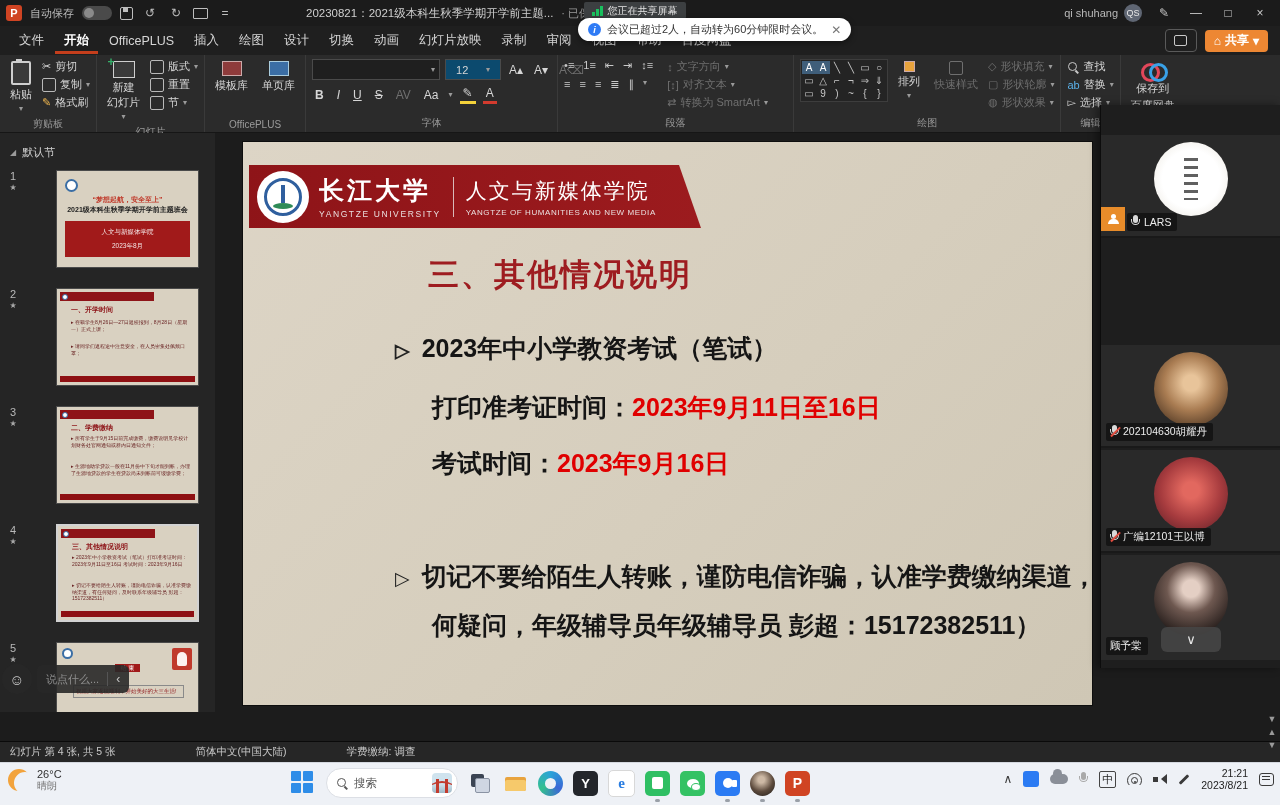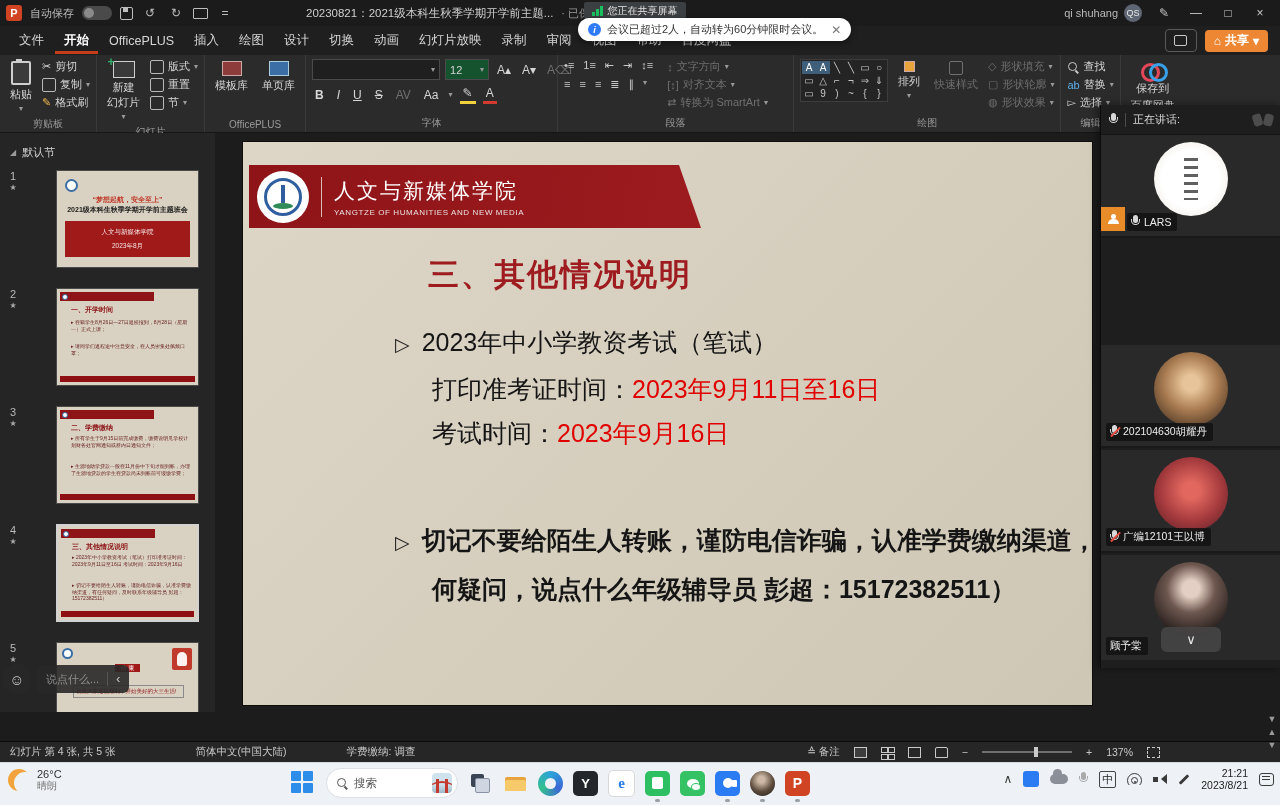--- a/index.html
+++ b/index.html
@@ -49,21 +49,21 @@
   .smallcol{display:flex;flex-direction:column;gap:3px;}
   .smallbtn{display:flex;align-items:center;gap:4px;color:#d6d6d6;font-size:11px;white-space:nowrap;}
   .dim{color:#6f6f6f !important;}
   .icbox{width:12px;height:12px;border:1.5px solid #b9b9b9;border-radius:2px;display:inline-block;}
   .clip{width:16px;height:20px;border:2px solid #cfcfcf;border-radius:2px;position:relative;background:#3a3a3a;}
   .clip:after{content:"";position:absolute;left:3px;top:-4px;width:6px;height:4px;background:#cfcfcf;}
   .slideic{width:20px;height:15px;border:1.5px solid #cfcfcf;background:#3a3a3a;position:relative;}
   .slideic:after{content:"+";position:absolute;left:-6px;top:-7px;color:#35b06a;font-weight:bold;font-size:12px;}
   .caret{font-size:8px;color:#9a9a9a;}
   .fontcombo{width:118px;height:19px;background:#1f1f1f;border:1px solid #4a4a4a;display:flex;align-items:center;justify-content:flex-end;padding:0 4px;}
-  .sizecombo{width:34px;height:19px;background:#14532d;border:1px solid #4a4a4a;display:flex;align-items:center;justify-content:space-between;padding:0 4px;color:#d6d6d6;font-size:11px;}
+  .sizecombo{width:34px;height:19px;background:#0c4a6e;border:1px solid #4a4a4a;display:flex;align-items:center;justify-content:space-between;padding:0 10px;color:#d6d6d6;font-size:11px;}
   .fbtn{color:#d6d6d6;font-size:12px;padding:1px 3px;}
   .shapegrid{display:grid;grid-template-columns:repeat(6,14px);grid-auto-rows:13px;color:#c8c8c8;font-size:10px;line-height:13px;text-align:center;border:1px solid #3d3d3d;background:#242424;padding:1px;}
   .shapegrid span.sel{background:#3f5e7a;color:#fff;}
   .mini-orange{width:9px;height:9px;background:#e8a33d;display:inline-block;border:1px solid #caa;}
   .tmplred{width:18px;height:13px;background:#8e3b3b;border:1px solid #caa;}
   .tmplblue{width:18px;height:13px;background:#3b6ea5;border:1px solid #acd;}
   .findic{width:12px;height:12px;position:relative;display:inline-block;}
   .findic i{position:absolute;left:1px;top:1px;width:7px;height:7px;border:1.5px solid #c9c9c9;border-radius:50%;}
   .findic b{position:absolute;right:0;bottom:0;width:4px;height:1.5px;background:#c9c9c9;transform:rotate(45deg);}
   .baiduic{width:26px;height:18px;position:relative;}
@@ -100,21 +100,21 @@
   .ulogo b{position:absolute;left:24px;top:14px;width:4px;height:18px;background:#2f5f9e;}
   .ulogo u{position:absolute;left:16px;top:32px;width:20px;height:6px;background:#2e8b57;border-radius:50%;}
   .bannername{margin-left:10px;flex:none;}
   .bncn{color:#fff;font-size:25px;font-weight:bold;font-family:"Liberation Serif",serif;letter-spacing:3px;}
   .bnen{color:#eadfdf;font-size:8.5px;letter-spacing:1.6px;margin-top:2px;}
   .bndiv{width:1px;height:40px;background:#d9b9b9;margin:0 12px;flex:none;}
   .colcn{color:#fff;font-size:21px;font-family:"Liberation Serif",serif;letter-spacing:2px;}
   .colen{color:#eadfdf;font-size:8px;letter-spacing:.6px;margin-top:3px;}
   .stitle{position:absolute;left:185px;top:112px;color:#9e1c20;font-size:31px;font-weight:bold;letter-spacing:2px;}
   .sbullets{position:absolute;left:152px;top:178px;width:800px;color:#151515;}
-  .bl{font-size:25px;font-weight:normal;line-height:44px;}
+  .bl{font-size:25px;font-weight:bold;line-height:56px;}
   .bl .mark{font-size:19px;margin-right:12px;color:#222;}
   .ind{margin-left:37px;}
   .red{color:#e00000;}
   .b2{margin-top:62px;line-height:46px;}
   .motto{position:absolute;left:4px;right:4px;bottom:5px;height:37px;background:#8e1012;border:2px solid #3f9d63;box-sizing:border-box;display:flex;align-items:center;justify-content:flex-end;padding-right:56px;}
   .motto span{color:#f5ecdf;font-size:23px;font-family:"Liberation Serif",serif;letter-spacing:7px;}
   
   .notes{left:215px;top:712px;width:1065px;height:29px;background:#212121;border-top:2px solid #101010;box-sizing:border-box;}
   .notes span{position:absolute;left:13px;top:7px;color:#8d8d8d;font-size:11px;}
   .scrollarrows{left:1265px;top:714px;width:14px;display:flex;flex-direction:column;gap:3px;align-items:center;color:#9a9a9a;font-size:9px;z-index:70;}
@@ -589,60 +589,52 @@
     </div>
   </div>
 
   <div class="abs slide">
     <div class="banner">
       <div class="ulogo">
           <i></i>
           <b></b>
           <u></u>
         </div>
+      <div class="bannername">
+        <div class="bncn">长江大学</div>
+        <div class="bnen">YANGTZE  UNIVERSITY</div>
+      </div>
       <div class="bndiv"></div>
       <div>
         <div class="colcn">人文与新媒体学院</div>
         <div class="colen">YANGTZE OF HUMANITIES AND NEW MEDIA</div>
       </div>
     </div>
 
     <div class="stitle">三、其他情况说明</div>
 
     <div class="sbullets">
       <div class="bl"><span class="mark">▷</span><span>2023年中小学教资考试（笔试）</span></div>
       <div class="bl ind"><span>打印准考证时间：</span><span class="red">2023年9月11日至16日</span></div>
       <div class="bl ind"><span>考试时间：</span><span class="red">2023年9月16日</span></div>
       <div class="bl b2" style="font-weight:normal;">
         <span class="mark">▷</span><span style="font-weight:bold">切记不要给陌生人转账，谨防电信诈骗，认准学费缴纳渠道，</span><br>
-        <span class="ind" style="font-weight:bold;margin-left:37px;">何疑问，说点什么</span><span style="font-weight:bold">年级辅导员 彭超：15172382511）</span>
+        <span class="ind" style="font-weight:bold;margin-left:37px;">何疑问，年级辅导员</span><span style="font-weight:bold">年级辅导员 彭超：15172382511）</span>
       </div>
     </div>
 
   </div>
 
   <div class="abs scrollarrows">
     <span>▼</span>
     <span>▲</span>
     <span>▼</span>
   </div>
 
   <div class="abs panel">
-    <div class="phdr">
-      <span class="micsvg">
-          <i></i>
-          <b></b>
-        </span>
-      <span class="vdiv"></span>
-      <span class="lbl">正在讲话:</span>
-      <span class="handsic">
-          <i></i>
-          <i></i>
-        </span>
-    </div>
 
     <div class="tile" style="top:30px">
       <div class="tavatar av-lars">
           <i></i>
         </div>
       <div class="hostchip">
           <div class="person"></div>
         </div>
       <div class="namechip" style="left:26px">
         <span class="micsvg">
@@ -695,39 +687,20 @@
       <span class="ph">说点什么...</span>
       <span class="dv"></span>
       <span class="back">‹</span>
     </div>
   </div>
 
   <div class="abs statusbar">
     <span class="sbitem">幻灯片 第 4 张, 共 5 张</span>
     <span class="sbitem" style="margin-left:60px">简体中文(中国大陆)</span>
     <span class="sbitem" style="margin-left:40px">学费缴纳: 调查</span>
-    <div class="sbright">
-      <span>≙ <span>备注</span></span>
-      <span class="viewic" style="background:#3d3d3d"></span>
-      <span class="viewic vi2">
-          <i></i>
-          <i></i>
-          <i></i>
-          <i></i>
-        </span>
-      <span class="viewic"></span>
-      <span class="viewic" style="border-radius:2px 2px 0 0;"></span>
-      <span>−</span>
-      <span class="zoomline">
-          <i></i>
-        </span>
-      <span>+</span>
-      <span>137%</span>
-      <span class="viewic" style="border-style:dashed"></span>
-    </div>
   </div>
 
   <div class="abs taskbar">
     <div class="weather">
       <div class="moon"></div>
       <div class="wtext">
         <span class="wtemp">26°C</span>
         <span class="wcond">晴朗</span>
       </div>
     </div>

